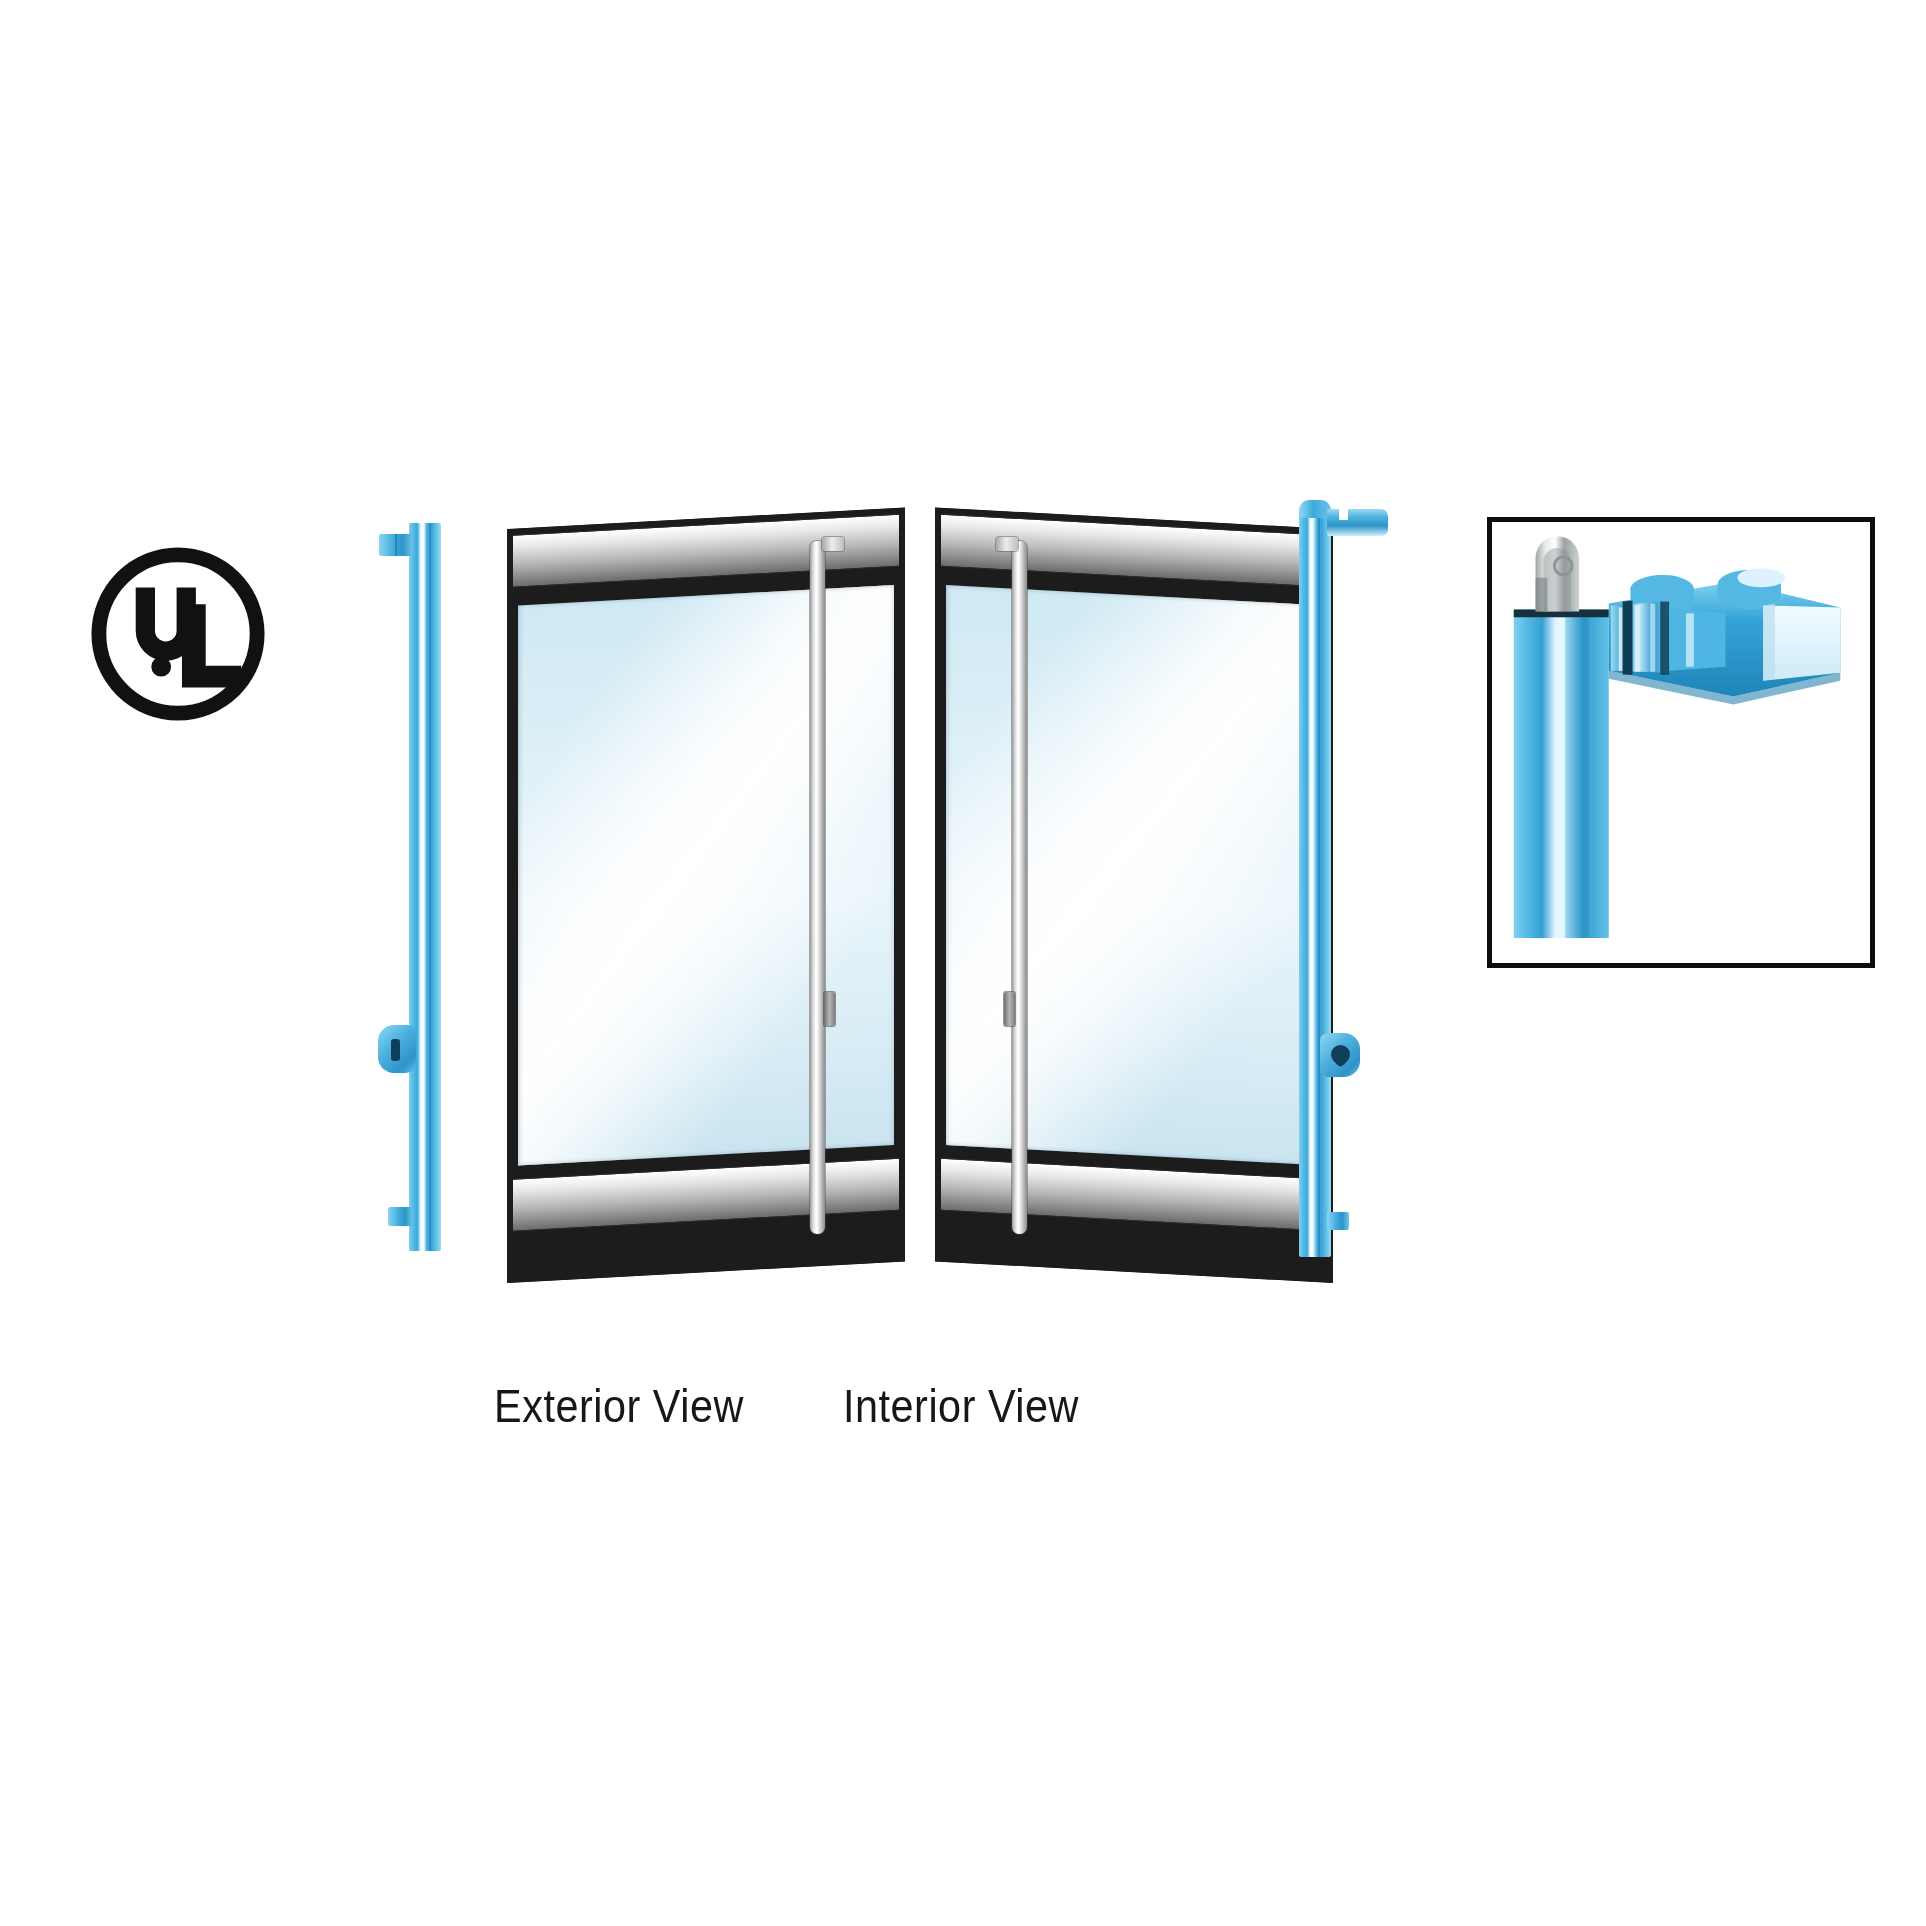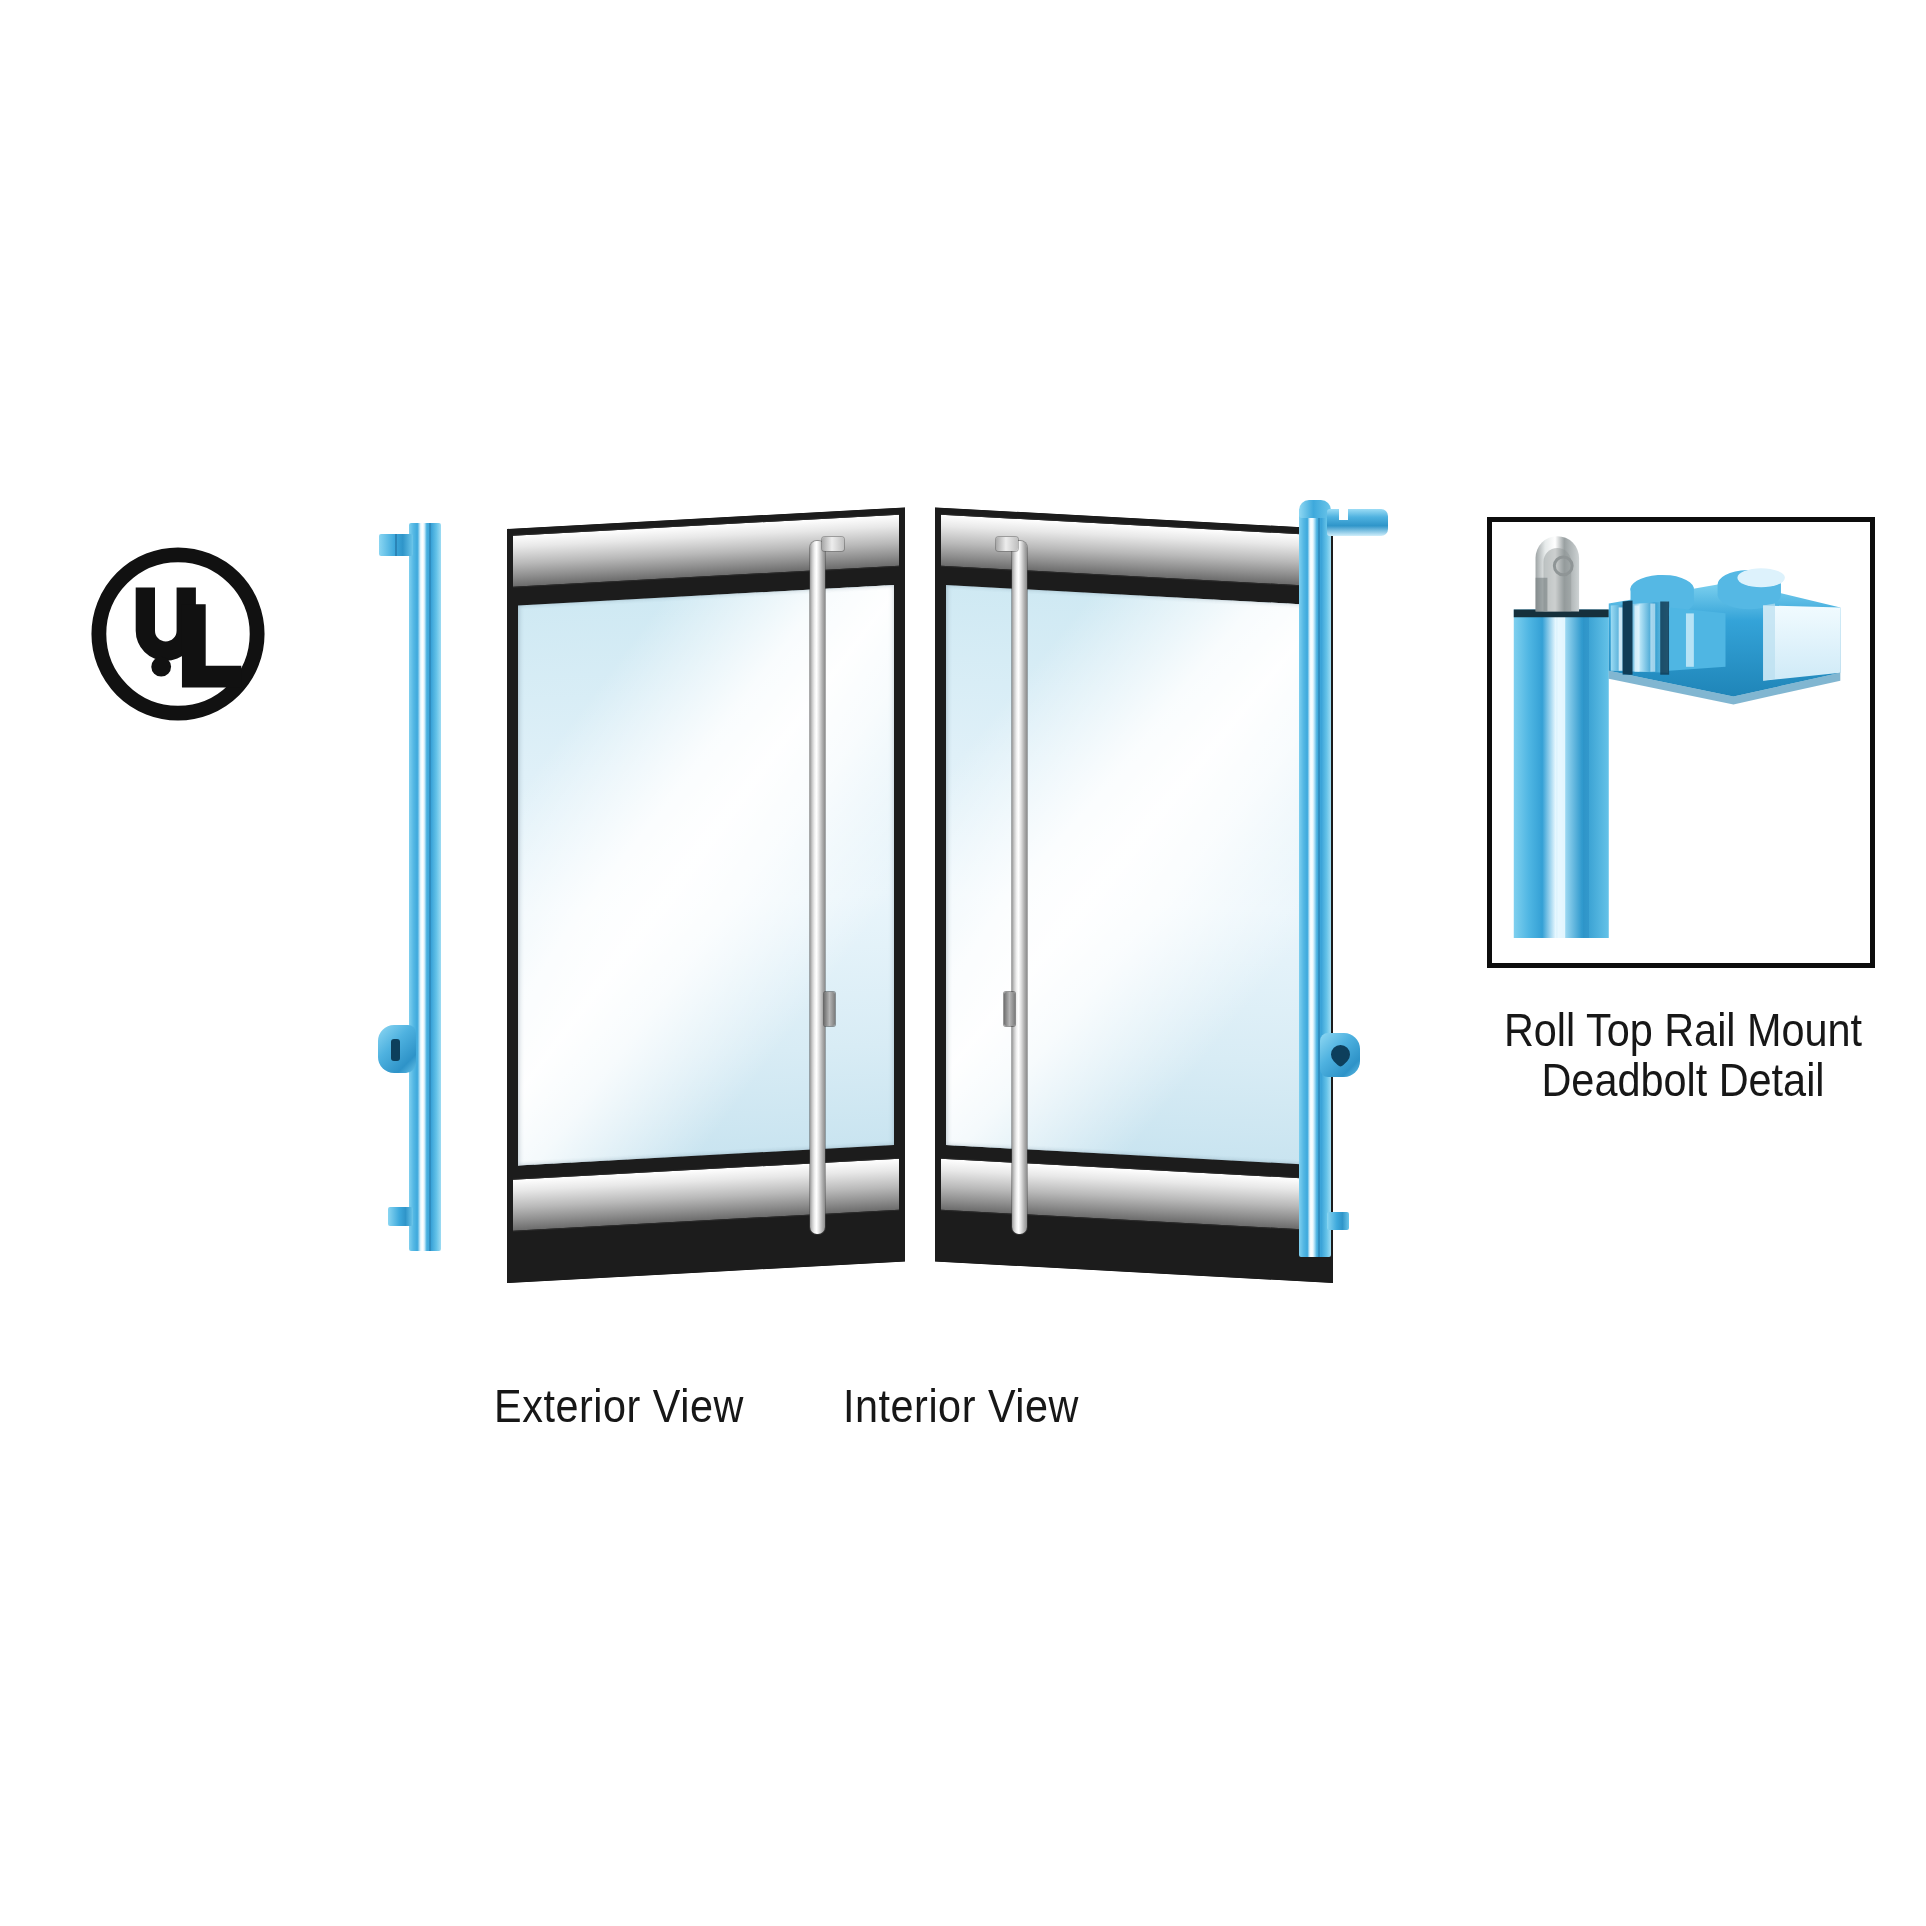--- a/index.html
+++ b/index.html
@@ -317,19 +317,15 @@
         <path d="M170 80 L179 80 L179 154 L170 154 Z" fill="#0f3c56" opacity=".85"></path>
 
         <path d="M179 86 L236 92 L236 146 L179 150 Z" fill="#4fb6e3"></path>
         <path d="M196 92 L204 92 L204 146 L196 146 Z" fill="#d8f1fc" opacity=".75"></path>
 
         <path d="M118 150 L244 176 L352 152 L352 160 L244 184 L118 158 Z" fill="#1a7aab" opacity=".55"></path>
       </svg>
     </div>
   </div>
 
-  <div id="detail-caption">
-    <span>Roll Top Rail Mount</span>
-    <span>Deadbolt Detail</span>
-  </div>
 
 </div>
 
 
 </body></html>

